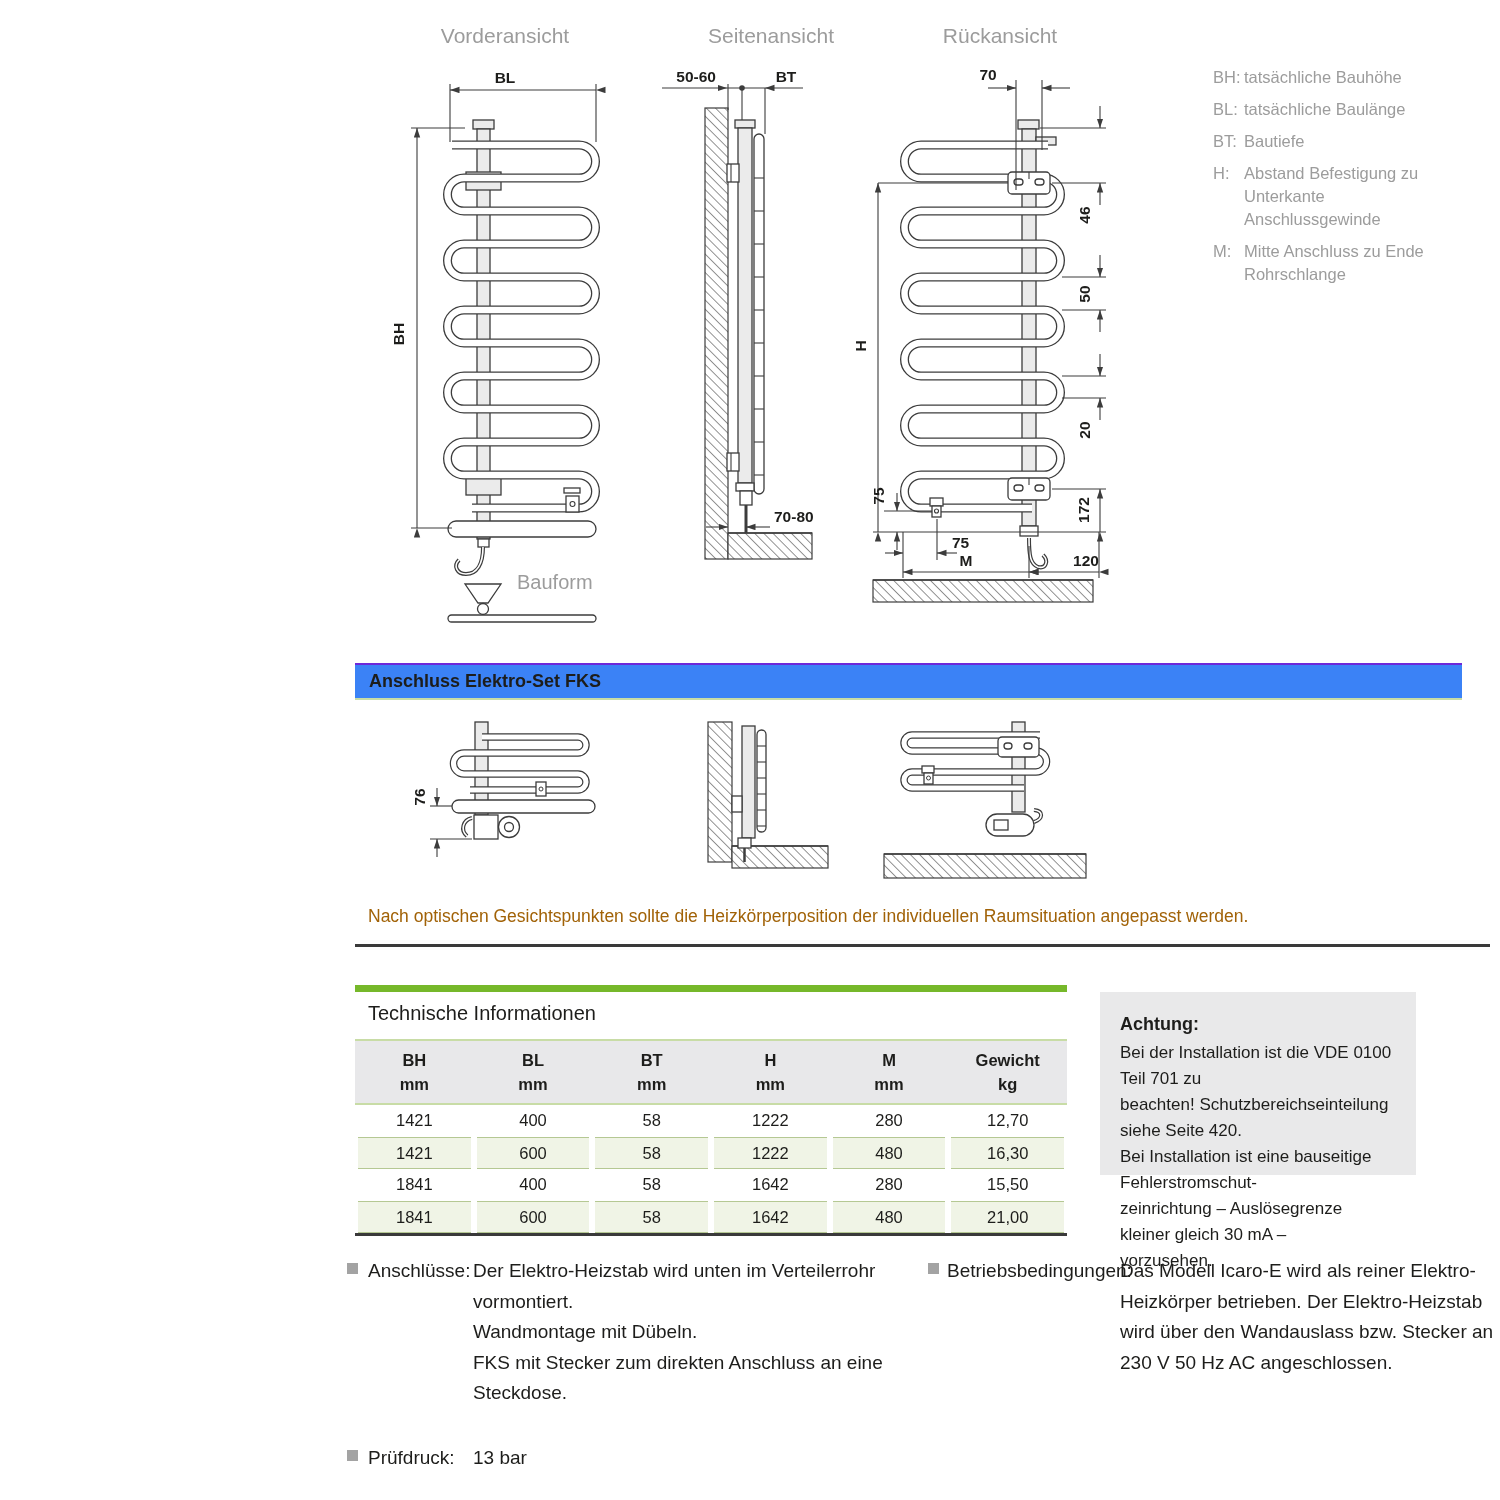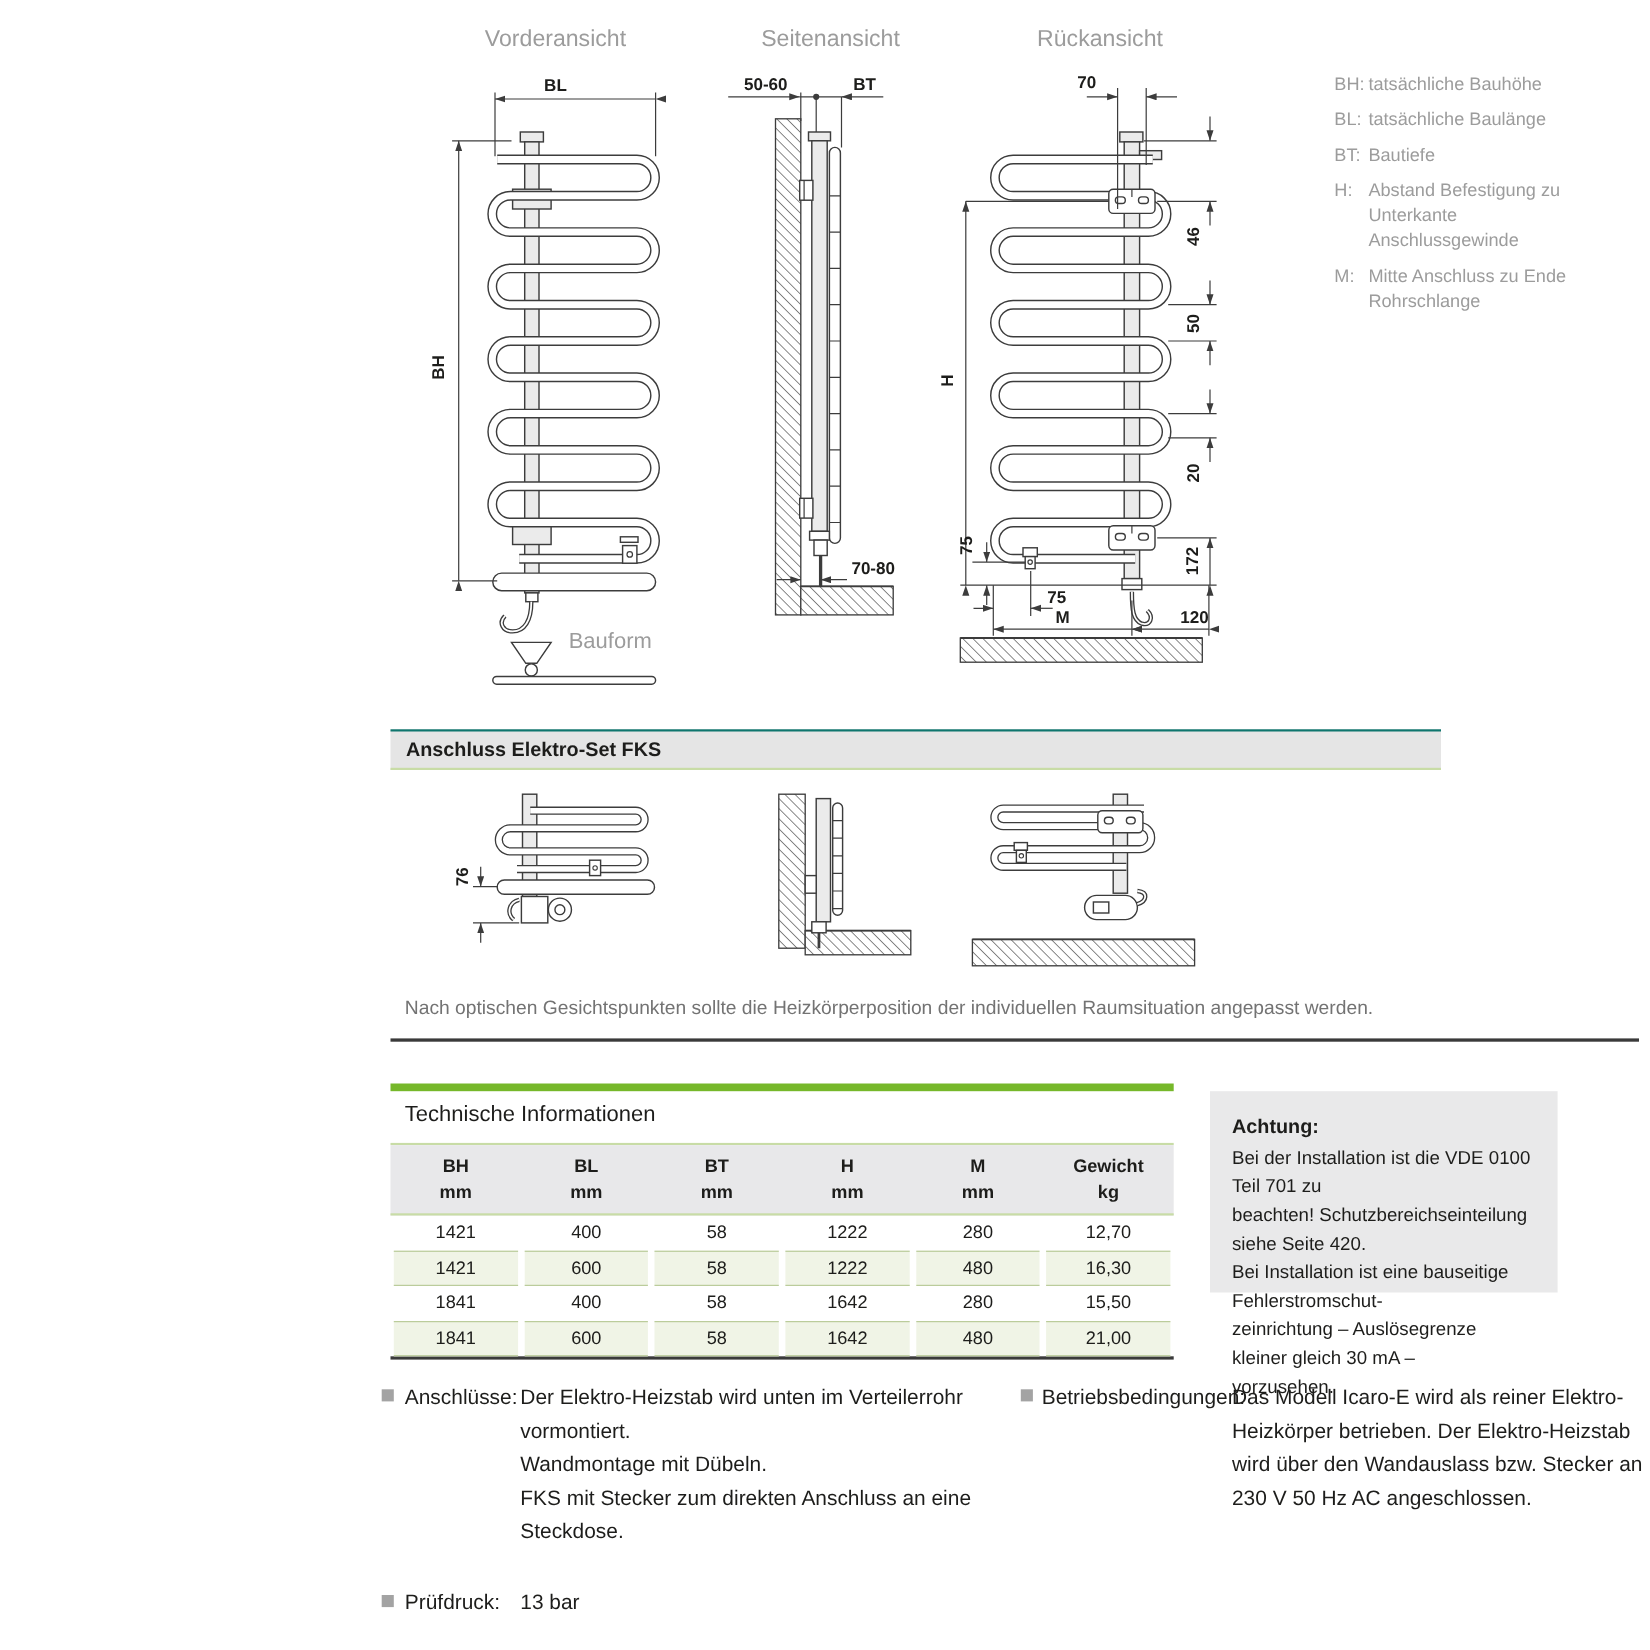--- a/index.html
+++ b/index.html
@@ -24,25 +24,25 @@
   .to{stroke:#3c3c3c;stroke-width:9;fill:none;}
   .ti{stroke:#fff;stroke-width:6.4;fill:none;}
   .to2{stroke:#3c3c3c;stroke-width:7.5;fill:none;}
   .ti2{stroke:#fff;stroke-width:5.1;fill:none;}
   .co{stroke:#3c3c3c;stroke-width:4;fill:none;}
   .ci{stroke:#fff;stroke-width:1.6;fill:none;}
   .rail{fill:#ebebeb;stroke:#3c3c3c;stroke-width:1.3;}
   .wht{fill:#ffffff;stroke:#3c3c3c;stroke-width:1.3;}
   .hat{fill:url(#hatch);stroke:#3c3c3c;stroke-width:1.2;}
   
-  .fks-band{position:absolute;left:355px;top:663px;width:955px;height:37px;
-    background:#e5e5e5;border-top:2px solid #0f766e;border-bottom:2px solid #c8dca6;
+  .fks-band{position:absolute;left:355px;top:663px;width:1107px;height:37px;
+    background:#3b82f6;border-top:2px solid #6d28d9;border-bottom:2px solid #c8dca6;
     box-sizing:border-box;display:flex;align-items:center;}
   .fks-band span{font-size:18px;font-weight:bold;padding-left:14px;}
-  .note{position:absolute;left:368px;top:906px;font-size:17.5px;color:#737373;}
+  .note{position:absolute;left:368px;top:906px;font-size:17.5px;color:#a16207;}
   .divider{position:absolute;left:355px;top:944px;width:1135px;height:3px;background:#3a3a3a;}
   
   .green-bar{position:absolute;left:355px;top:985px;width:712px;height:7px;background:#76b82a;}
   .tbl-title{position:absolute;left:368px;top:1002px;font-size:20px;font-weight:normal;}
   .tbl-rule{position:absolute;left:355px;top:1039px;width:712px;height:2px;background:#c8dca6;}
   .tbl{position:absolute;left:355px;top:1041px;width:712px;}
   .tbl-head{background:#e8e8ea;display:flex;height:64px;align-items:center;
     border-bottom:2px solid #c8dca6;box-sizing:border-box;}
   .tbl-head .col{flex:1;text-align:center;font-weight:bold;font-size:16.5px;line-height:24px;}
   .trow{display:flex;height:32px;}
@@ -68,21 +68,21 @@
       <path d="M0,0 L9.5,3.2 L0,6.4 Z" fill="#3c3c3c"></path>
     </marker>
     <pattern id="hatch" width="6.5" height="6.5" patternUnits="userSpaceOnUse" patternTransform="rotate(-45)">
       <rect width="6.5" height="6.5" fill="#ffffff"></rect>
       <line x1="0" y1="0" x2="0" y2="6.5" stroke="#3c3c3c" stroke-width="1.1"></line>
     </pattern>
   </defs>
 </svg>
 
 <div class="view-title" style="left:505px">Vorderansicht</div>
-<div class="view-title" style="left:755px">Seitenansicht</div>
+<div class="view-title" style="left:771px">Seitenansicht</div>
 <div class="view-title" style="left:1000px">Rückansicht</div>
 
 <svg class="abs" style="left:390px;top:55px" width="230" height="585" viewBox="390 55 230 585">
   <g>
     <rect class="rail" x="473" y="120" width="21" height="9"></rect>
     <rect class="rail" x="477" y="129" width="13" height="410"></rect>
     <rect class="rail" x="466" y="172" width="35" height="18"></rect>
     <rect class="rail" x="466" y="477" width="35" height="18"></rect>
   </g>
   <g>

